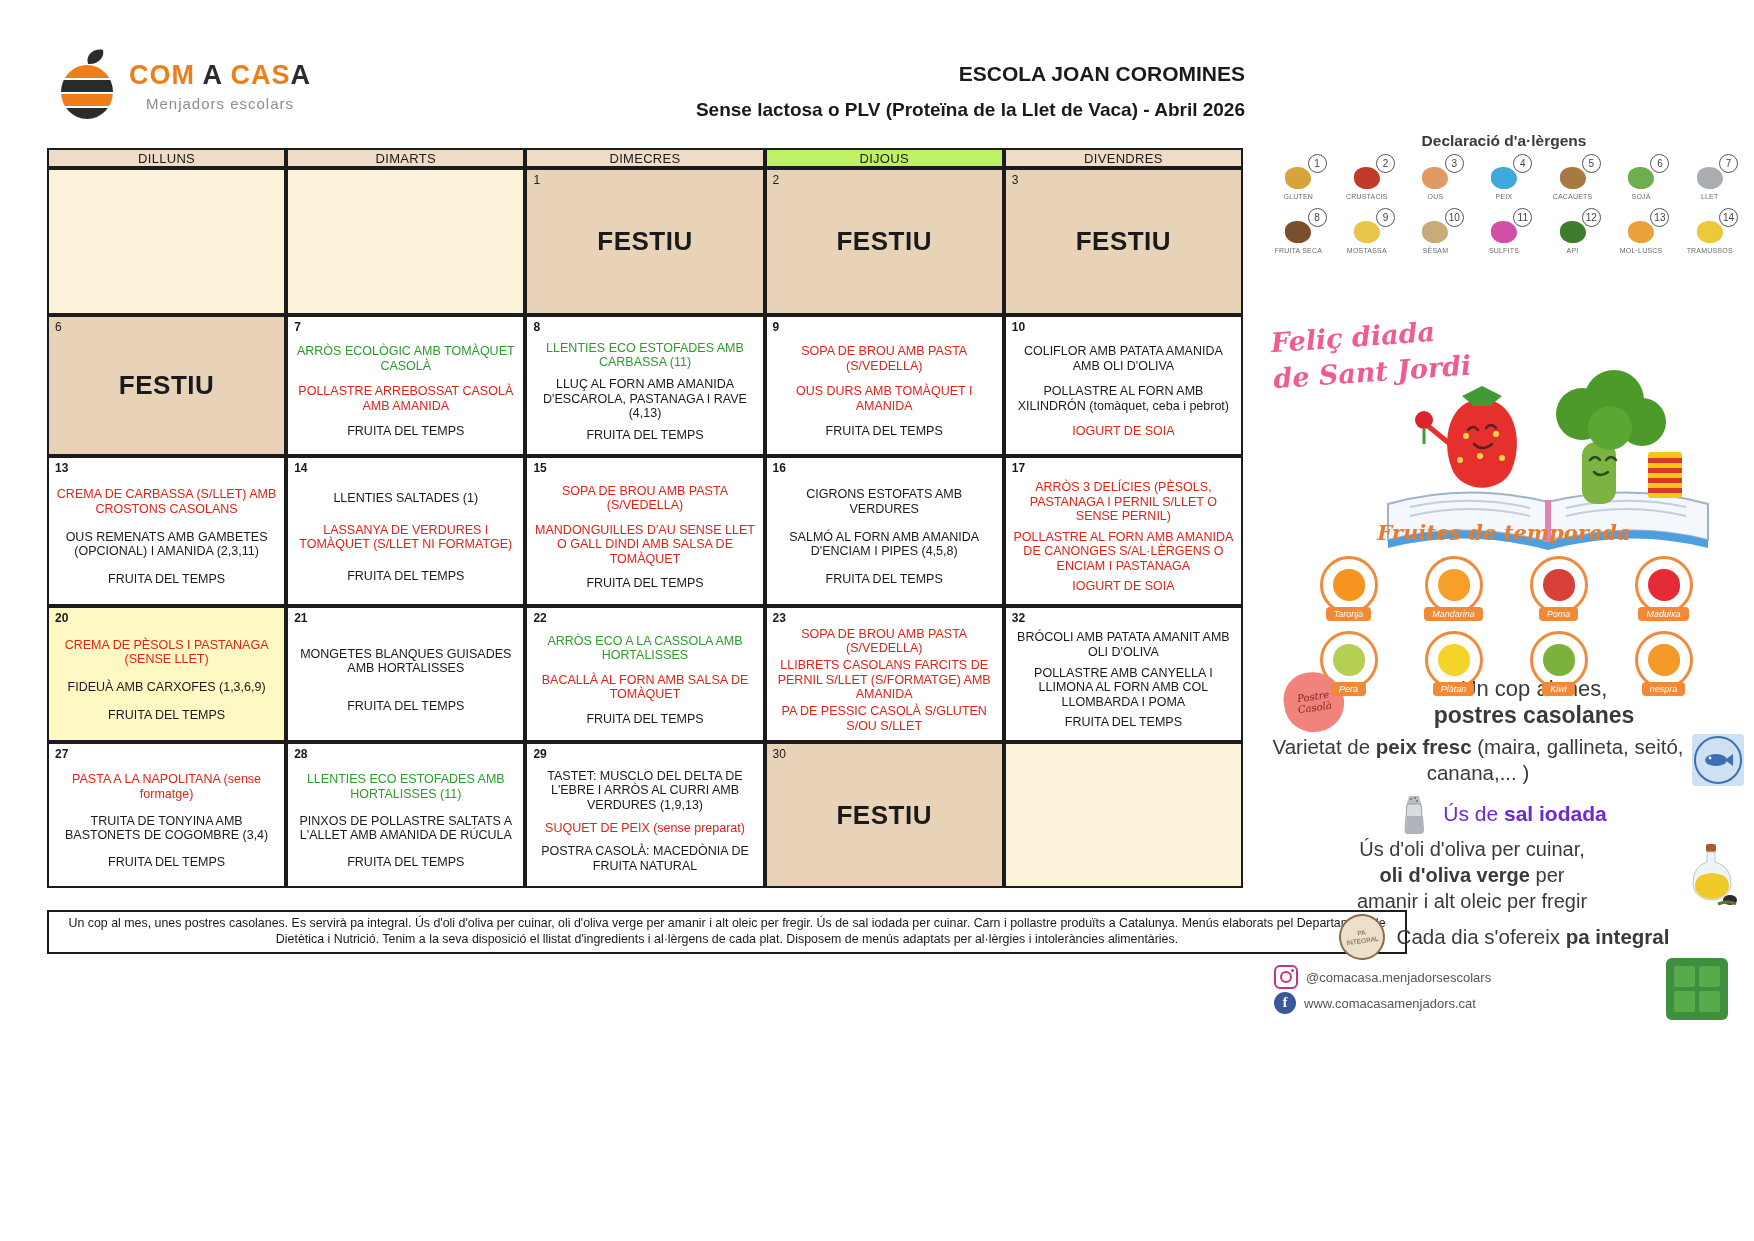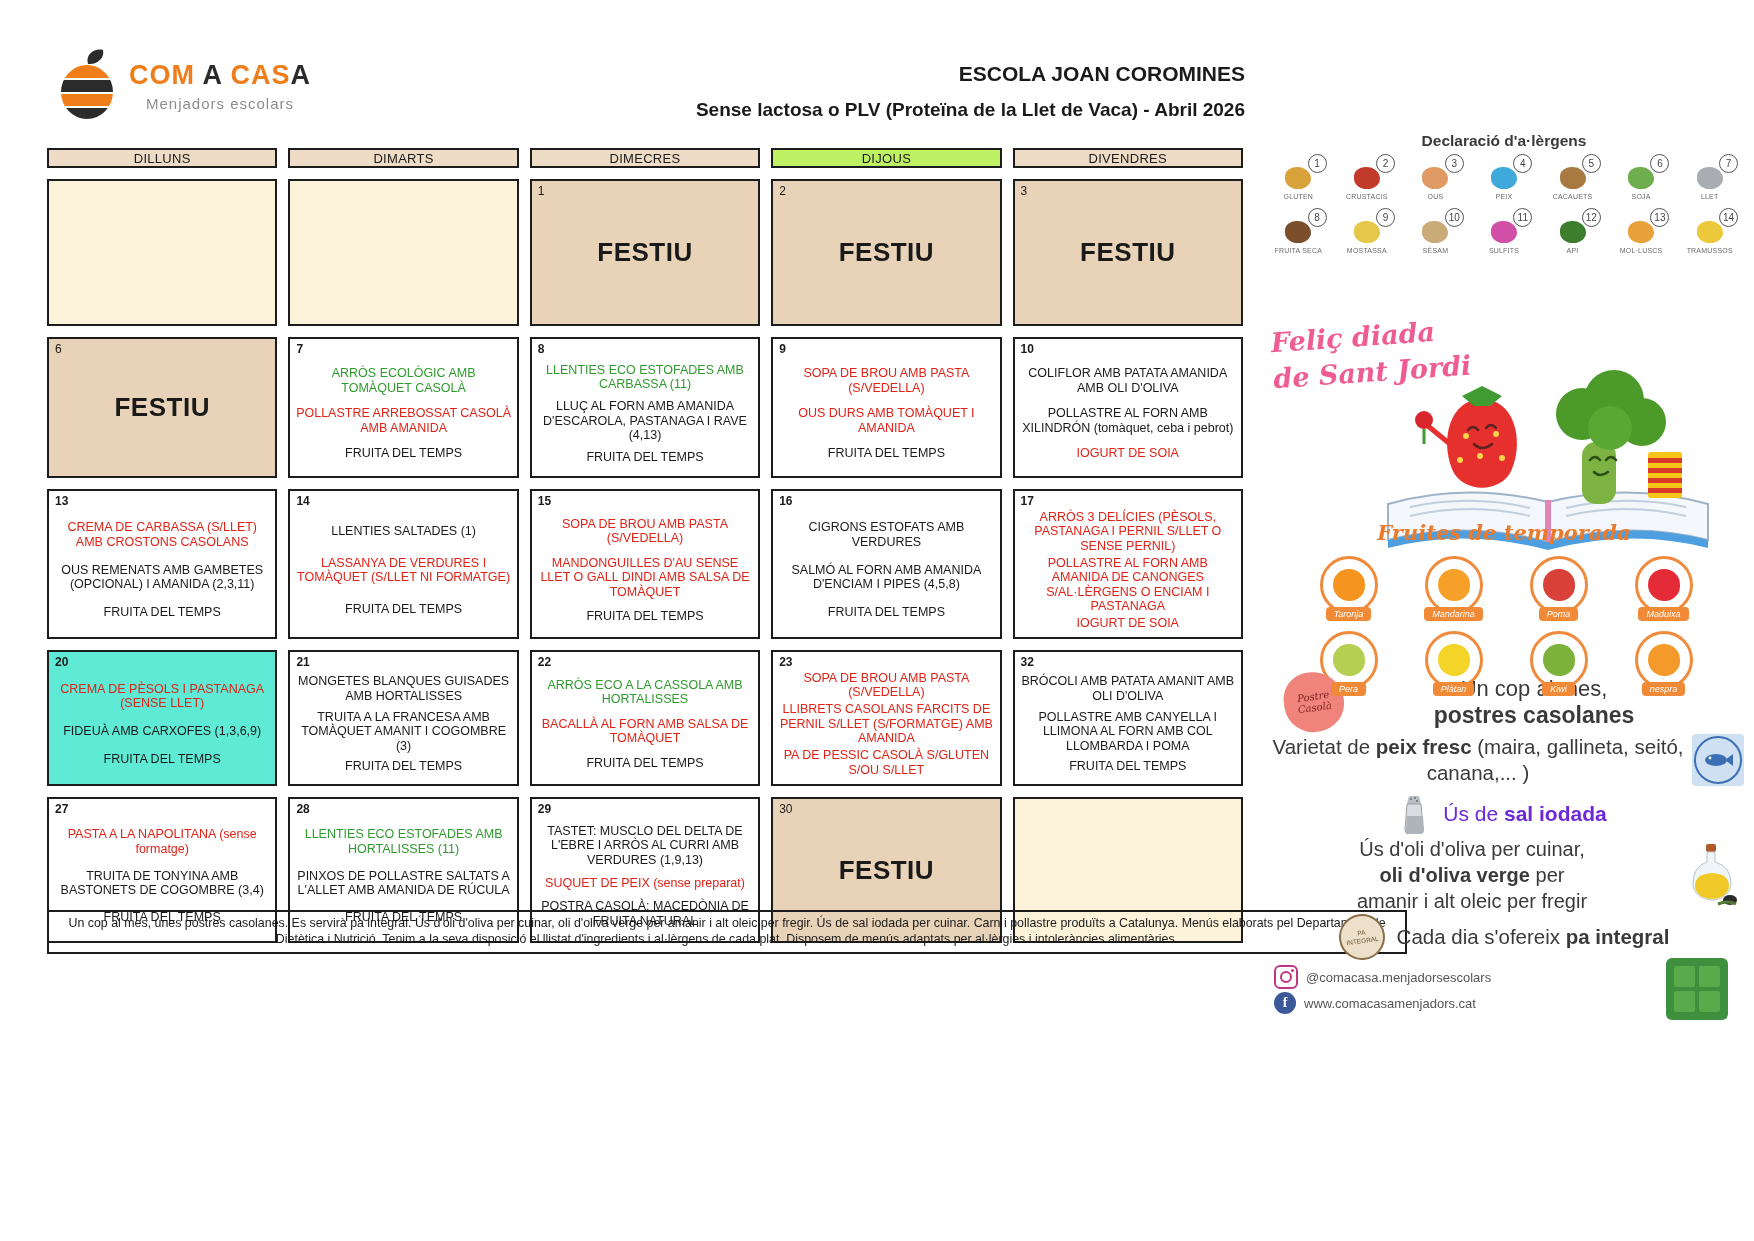--- a/index.html
+++ b/index.html
@@ -11,21 +11,21 @@
   #logo-text{margin-left:10px;}
   #logo-title{font-size:27px;font-weight:bold;letter-spacing:1px;line-height:1;margin-top:14px;}
   #logo-title .org{color:#ef7d1a;} #logo-title .blk{color:#2b2b2b;}
   #logo-subtitle{font-size:15px;color:#8d8d8d;letter-spacing:1px;margin-top:6px;text-align:center;}
   #school-title{position:absolute;right:509px;top:62px;font-size:21px;font-weight:bold;}
   #menu-subtitle{position:absolute;right:509px;top:99px;font-size:19px;font-weight:bold;}
 
   
   #calendar-grid{position:absolute;left:47px;top:148px;width:1196px;
     display:grid;grid-template-columns:repeat(5,1fr);
-    grid-template-rows:20px 147px 141px 150px 136px 146px;gap:11px;}
+    grid-template-rows:20px 147px 141px 150px 136px 146px;gap:0;}
   .cal-head{border:2px solid #1c1c1c;display:flex;align-items:center;justify-content:center;
     font-size:13px;letter-spacing:.3px;}
   .cal-cell{border:2px solid #1c1c1c;position:relative;box-sizing:border-box;}
   .day-num{position:absolute;top:3px;left:6px;font-size:12px;}
   .day-num.bold{font-weight:bold;}
   .festiu{position:absolute;inset:0;display:flex;align-items:center;justify-content:center;
     font-size:26px;font-weight:bold;letter-spacing:.5px;}
   .menu-lines{position:absolute;inset:0;padding:16px 5px 4px;display:flex;flex-direction:column;
     justify-content:space-evenly;}
   .menu-line{margin:0;text-align:center;font-size:12.5px;line-height:1.16;}
@@ -216,33 +216,32 @@
         </div>
       </div>
       <div class="cal-cell" style="background: rgb(255, 255, 255);">
         <span class="day-num bold">17</span>
         <div class="menu-lines">
           <p class="menu-line" style="color: rgb(224, 35, 24);">ARRÒS 3 DELÍCIES (PÈSOLS, PASTANAGA I PERNIL S/LLET O SENSE PERNIL)</p>
           <p class="menu-line" style="color: rgb(224, 35, 24);">POLLASTRE AL FORN AMB AMANIDA DE CANONGES S/AL·LÈRGENS O ENCIAM I PASTANAGA</p>
           <p class="menu-line" style="color: rgb(224, 35, 24);">IOGURT DE SOIA</p>
         </div>
       </div>
-      <div class="cal-cell" style="background: #5eead4;">
+      <div class="cal-cell" style="background: #fef9c3;">
         <span class="day-num bold">20</span>
         <div class="menu-lines">
           <p class="menu-line" style="color: rgb(224, 35, 24);">CREMA DE PÈSOLS I PASTANAGA (SENSE LLET)</p>
           <p class="menu-line" style="color: rgb(26, 26, 26);">FIDEUÀ AMB CARXOFES (1,3,6,9)</p>
           <p class="menu-line" style="color: rgb(26, 26, 26);">FRUITA DEL TEMPS</p>
         </div>
       </div>
       <div class="cal-cell" style="background: rgb(255, 255, 255);">
         <span class="day-num bold">21</span>
         <div class="menu-lines">
           <p class="menu-line" style="color: rgb(26, 26, 26);">MONGETES BLANQUES GUISADES AMB HORTALISSES</p>
-          <p class="menu-line" style="color: rgb(26, 26, 26);">TRUITA A LA FRANCESA AMB TOMÀQUET AMANIT I COGOMBRE (3)</p>
           <p class="menu-line" style="color: rgb(26, 26, 26);">FRUITA DEL TEMPS</p>
         </div>
       </div>
       <div class="cal-cell" style="background: rgb(255, 255, 255);">
         <span class="day-num bold">22</span>
         <div class="menu-lines">
           <p class="menu-line" style="color: rgb(47, 154, 46);">ARRÒS ECO A LA CASSOLA AMB HORTALISSES</p>
           <p class="menu-line" style="color: rgb(224, 35, 24);">BACALLÀ AL FORN AMB SALSA DE TOMÀQUET</p>
           <p class="menu-line" style="color: rgb(26, 26, 26);">FRUITA DEL TEMPS</p>
         </div>

